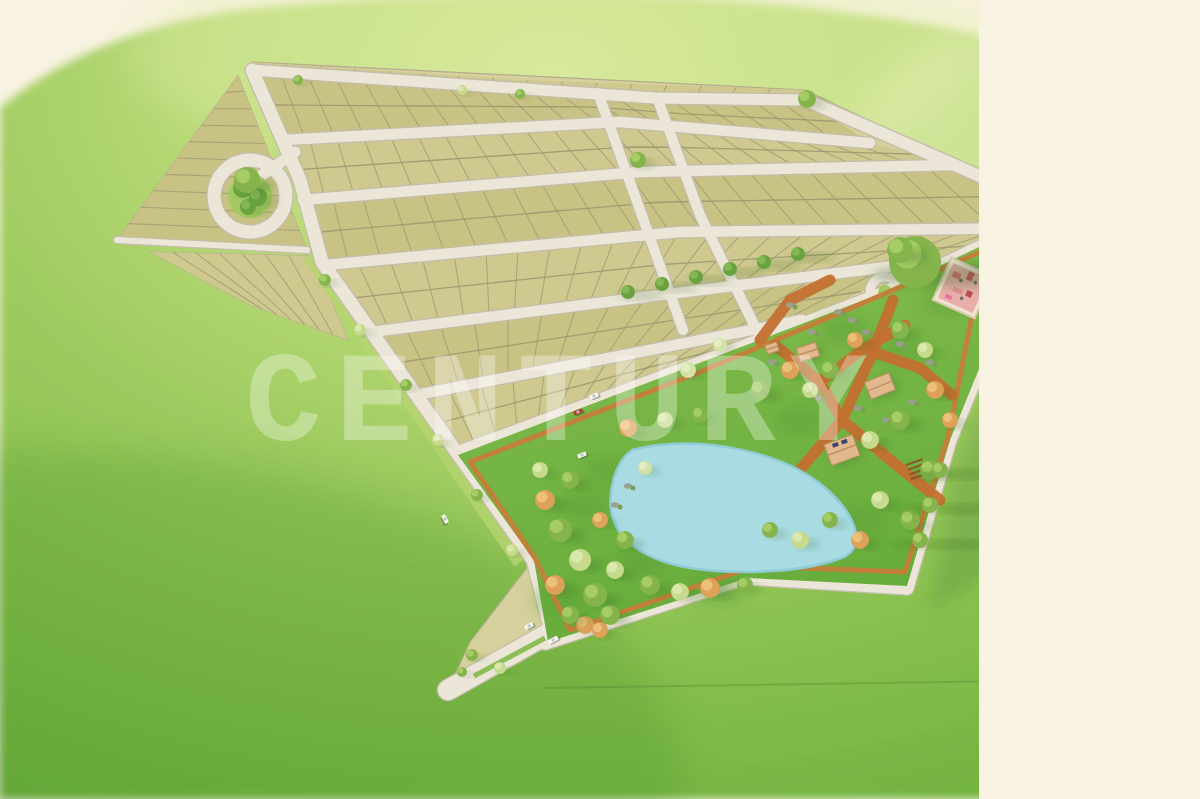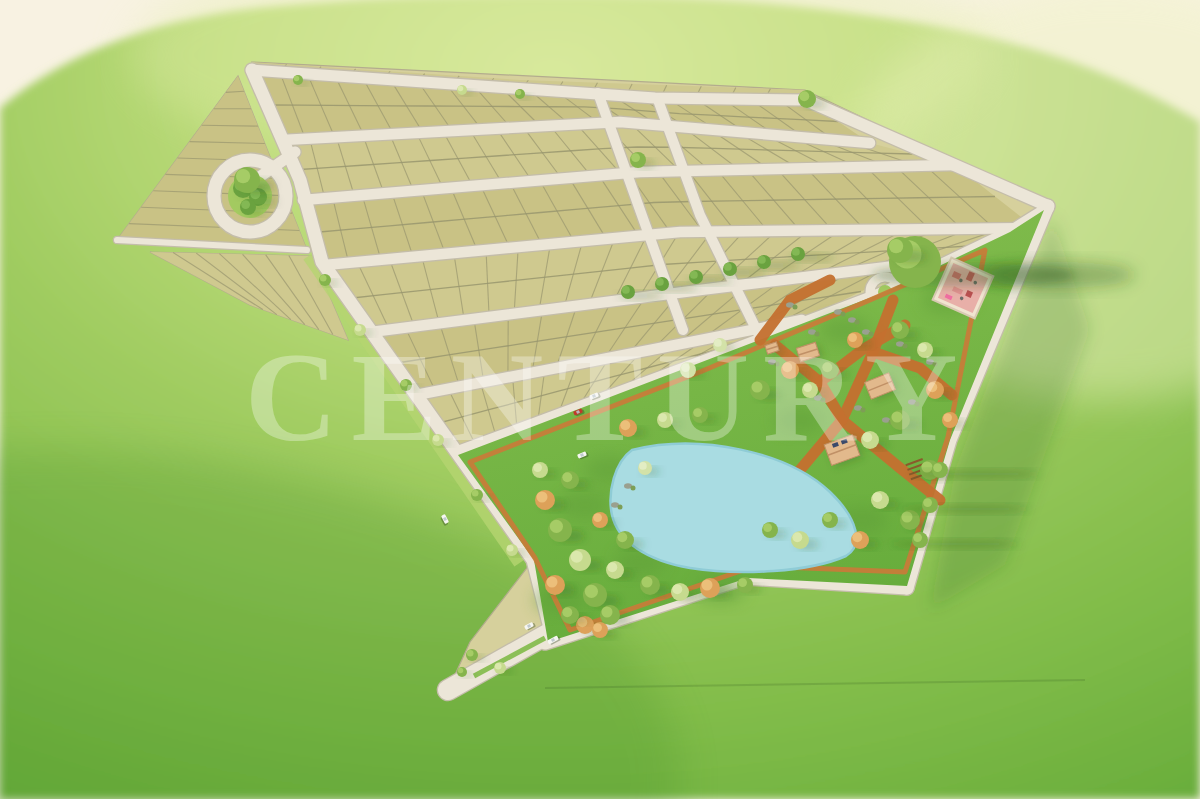--- a/index.html
+++ b/index.html
@@ -1,17 +1,17 @@
 <!DOCTYPE html>
 <html style="--canvas_cream: #f8f2e2; --lawn_light: #cfe592; --lawn_mid: #97c75a; --lawn_deep: #63aa38; --site_base: #d6d09c; --site_edge: #b3ac8e; --plot_fill: #cfc98f; --plot_fill_alt: #c9c285; --plot_line: #99966f; --road_fill: #ece6d8; --road_edge: #c4bdaa; --park_grass: #7fbb4b; --park_grass_dark: #5d9c38; --pond_fill: #a9dce2; --pond_edge: #8fccd6; --path_orange: #c4702f; --track_orange: #cb7a38; --tree_green: #85b44c; --tree_green_hi: #a6cc66; --tree_light: #c6da8e; --tree_autumn: #dda159; --tree_pale: #d3e2a8; --roof_tan: #e2b98c; --roof_ridge: #c09066; --playground_pink: #e7aaa4; --car_red: #c0392b; --car_white: #f6f6f2; --shadow_green: #2f5a1e;"><head>
 <meta charset="utf-8">
 <style>
   html,body{margin:0;padding:0;background:#f8f2e2;}
-  .stage{position:relative;width:1200px;height:799px;overflow:hidden;
-         font-family:Liberation Serif, serif;}
+  .stage{position:relative;width:979px;height:799px;overflow:hidden;
+         font-family:Liberation Mono, monospace;}
   svg{position:absolute;left:0;top:0;display:block;}
   .rc{fill:none;stroke:var(--road_edge);stroke-linecap:round;stroke-linejoin:round;}
   .rf{fill:none;stroke:var(--road_fill);stroke-linecap:round;stroke-linejoin:round;}
   .plotA{fill:var(--plot_fill);}
   .plotB{fill:var(--plot_fill_alt);}
   .lot{stroke:var(--plot_line);stroke-width:1.1;opacity:.7;}
   .lotmid{stroke:var(--plot_line);stroke-width:1.3;opacity:.85;fill:none;}
   .siteedge{fill:var(--site_base);stroke:var(--site_edge);stroke-width:1.2;}
   .watermark{font-weight:bold;font-size:128px;letter-spacing:14px;
              fill:#ffffff;opacity:.32;}

